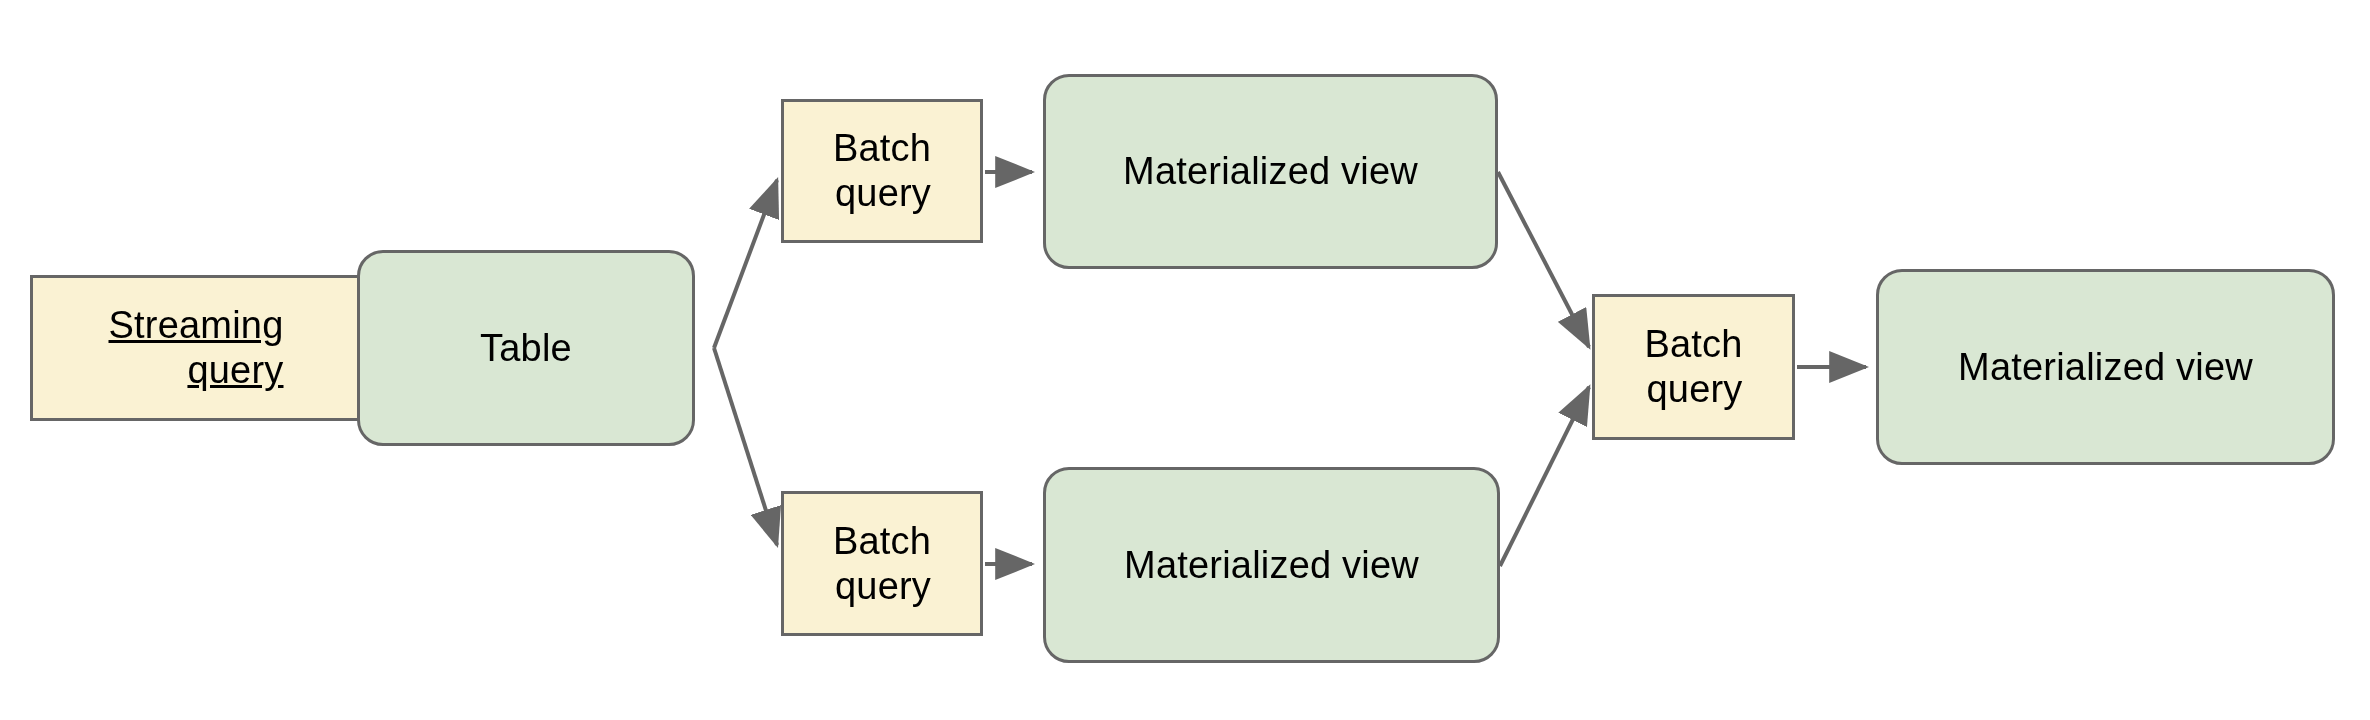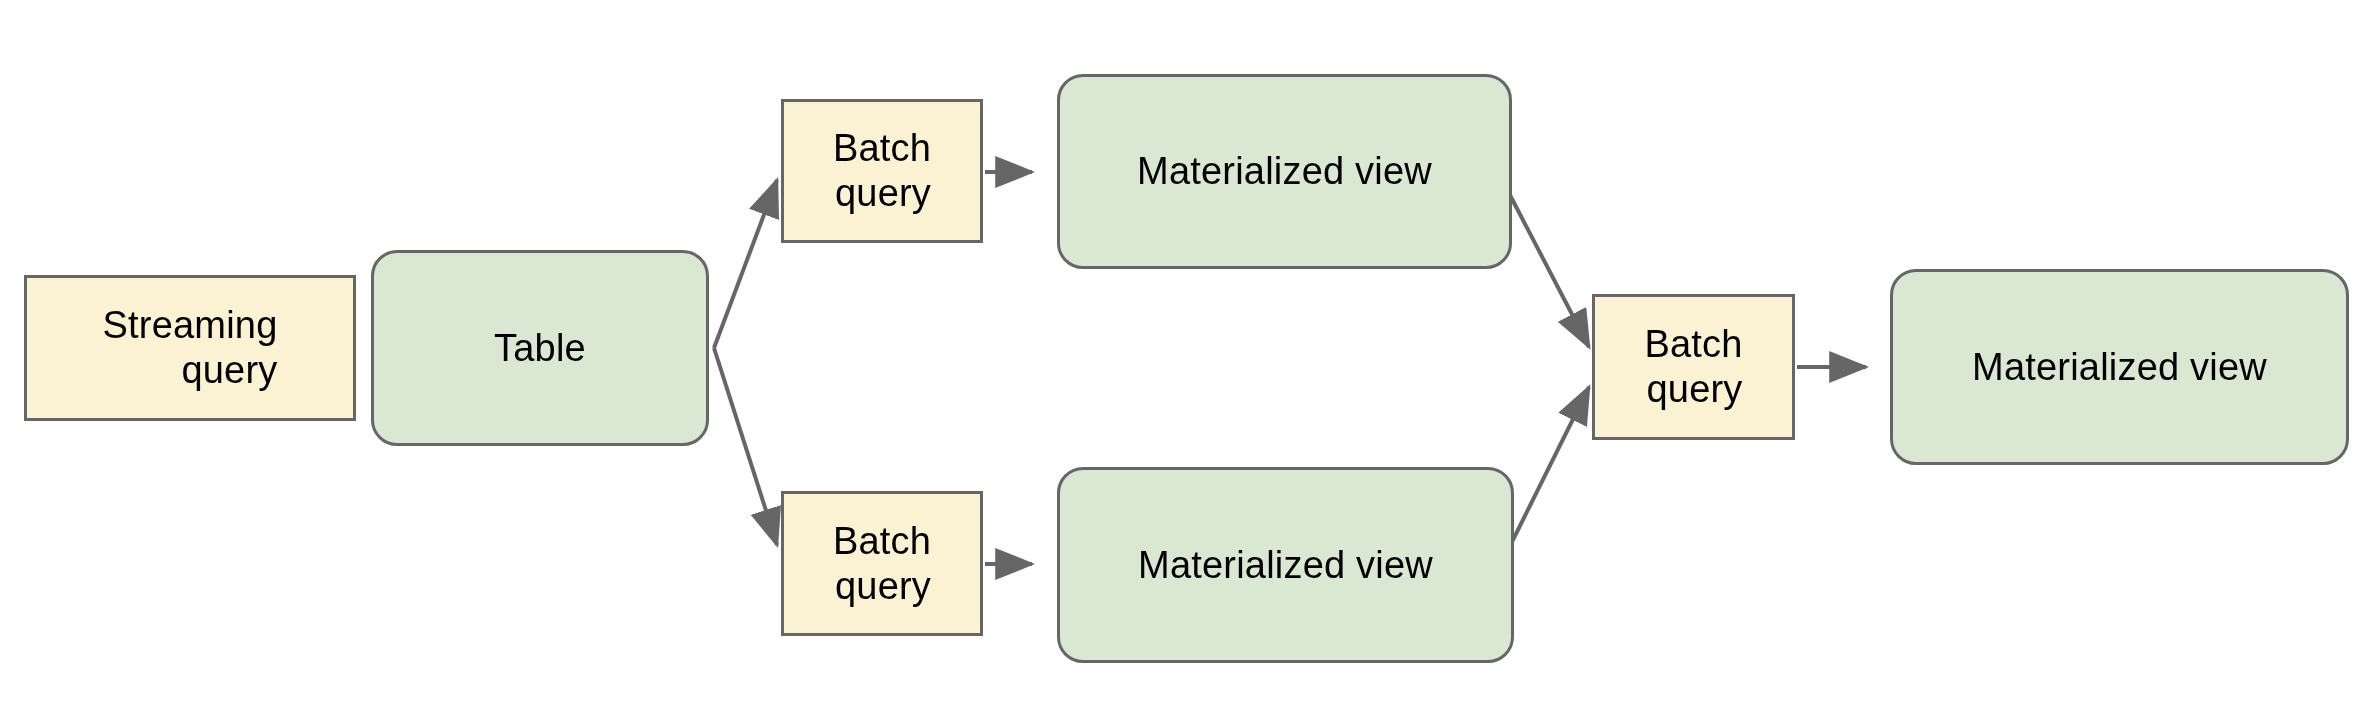--- a/index.html
+++ b/index.html
@@ -42,21 +42,20 @@
     z-index: 2;
   }
   .node-rect {
     background: #faf2d3;
     border-radius: 0;
     text-align: right;
   }
   .node-rounded {
     background: #d9e7d3;
     border-radius: 26px;
-    margin-left: 14px;
   }
   .node-label {
     display: block;
     white-space: pre-line;
     padding: 0 6px;
   }
 </style>
 </head>
 <body>
 
@@ -95,21 +94,21 @@
 
     <g>
       <line x1="1500" y1="566" x2="1589" y2="387" stroke="#666666" stroke-width="4" marker-end="url(#arrowhead)"></line>
     </g>
 
     <g>
       <line x1="1797" y1="367" x2="1866" y2="367" stroke="#666666" stroke-width="4" marker-end="url(#arrowhead)"></line>
     </g>
   </svg>
 
-  <div class="node node-rect" style="left:24px; top:275px; width:332px; height:146px;">
+  <div class="node node-rect" style="left:30px; top:275px; width:332px; height:146px;text-decoration:underline;">
     <span class="node-label">Streaming
 query</span>
   </div>
 
   <div class="node node-rounded" style="left:357px; top:250px; width:338px; height:196px;">
     <span class="node-label">Table</span>
   </div>
 
   <div class="node node-rect" style="left:781px; top:99px; width:202px; height:144px;">
     <span class="node-label">Batch

